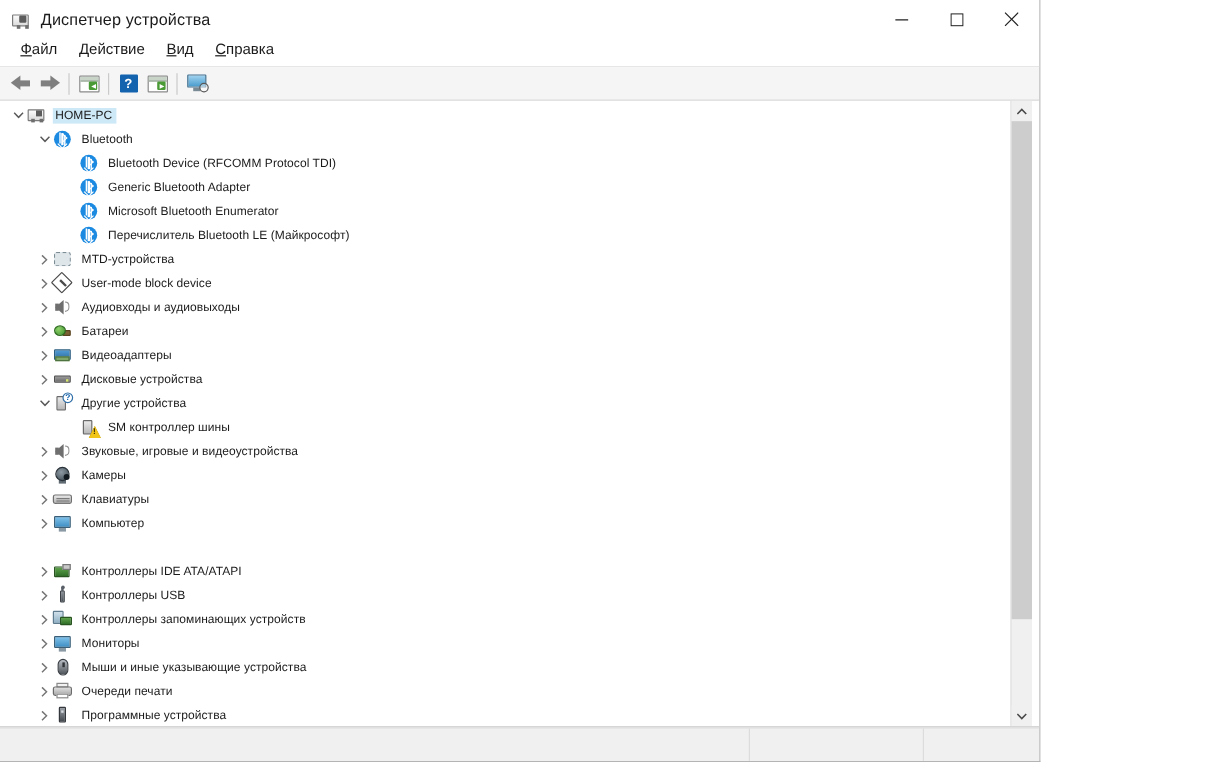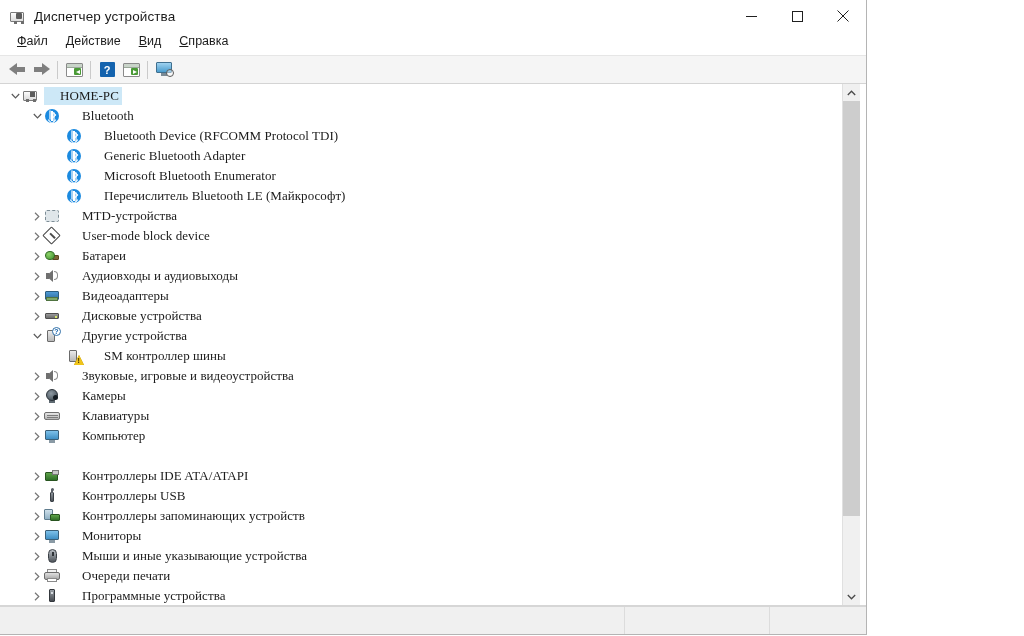--- a/index.html
+++ b/index.html
@@ -228,25 +228,24 @@
   }
   .row {
     height: 20px;
     display: flex;
     align-items: center;
     position: relative;
     white-space: nowrap;
     cursor: default;
   }
   .row .label {
-    font-size: 13px;
+    font-size: 10px;
     color: #1b1b1b;
-    padding: 1px 3px 1px 16px;
+    padding: 1px 3px 1px 2px;
     letter-spacing: 0.05px;
-    font-family: Liberation Serif, serif;
   }
   .row.selected .label {
     background: #cde8f7;
   }
   .chev {
     width: 14px; height: 20px;
     display: flex;
     align-items: center;
     justify-content: center;
     flex: 0 0 14px;
@@ -804,37 +803,37 @@
           </div>
           <span class="label">User-mode block device</span>
         </div>
         <div class="row" style="padding-left: 30px;">
           <div class="chev">
             <svg width="6" height="9" viewBox="0 0 6 9">
               <path d="M1 0.8 L4.8 4.5 L1 8.2" fill="none" stroke="#767676" stroke-width="1.2"></path>
             </svg>
           </div>
           <div class="ico">
-            <div class="i-batt2"></div>
-            <div class="i-batt"></div>
-          </div>
-          <span class="label">Батареи</span>
-        </div>
-        <div class="row" style="padding-left: 30px;">
-          <div class="chev">
-            <svg width="6" height="9" viewBox="0 0 6 9">
-              <path d="M1 0.8 L4.8 4.5 L1 8.2" fill="none" stroke="#767676" stroke-width="1.2"></path>
-            </svg>
-          </div>
-          <div class="ico">
             <div class="i-spk"></div>
             <div class="i-spk-b"></div>
             <div class="i-spk-w"></div>
           </div>
           <span class="label">Аудиовходы и аудиовыходы</span>
+        </div>
+        <div class="row" style="padding-left: 30px;">
+          <div class="chev">
+            <svg width="6" height="9" viewBox="0 0 6 9">
+              <path d="M1 0.8 L4.8 4.5 L1 8.2" fill="none" stroke="#767676" stroke-width="1.2"></path>
+            </svg>
+          </div>
+          <div class="ico">
+            <div class="i-batt2"></div>
+            <div class="i-batt"></div>
+          </div>
+          <span class="label">Батареи</span>
         </div>
         <div class="row" style="padding-left: 30px;">
           <div class="chev">
             <svg width="6" height="9" viewBox="0 0 6 9">
               <path d="M1 0.8 L4.8 4.5 L1 8.2" fill="none" stroke="#767676" stroke-width="1.2"></path>
             </svg>
           </div>
           <div class="ico">
             <div class="i-vga"></div>
             <div class="i-vga2"></div>

